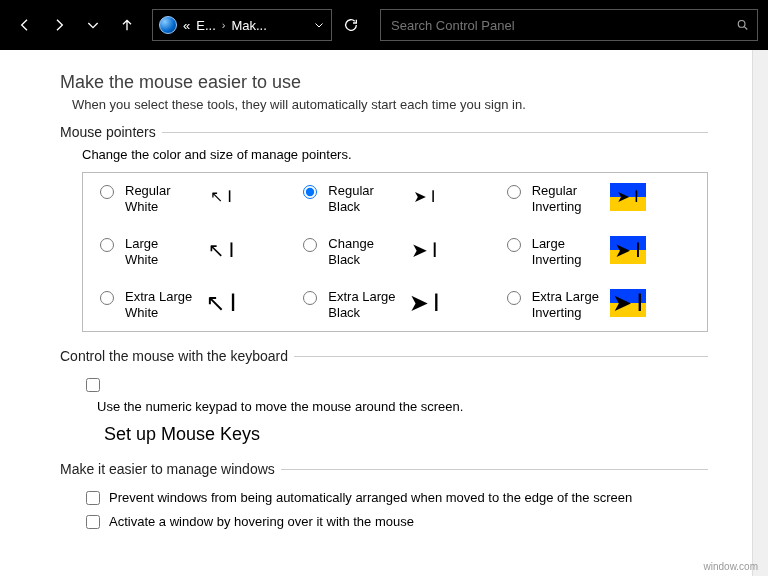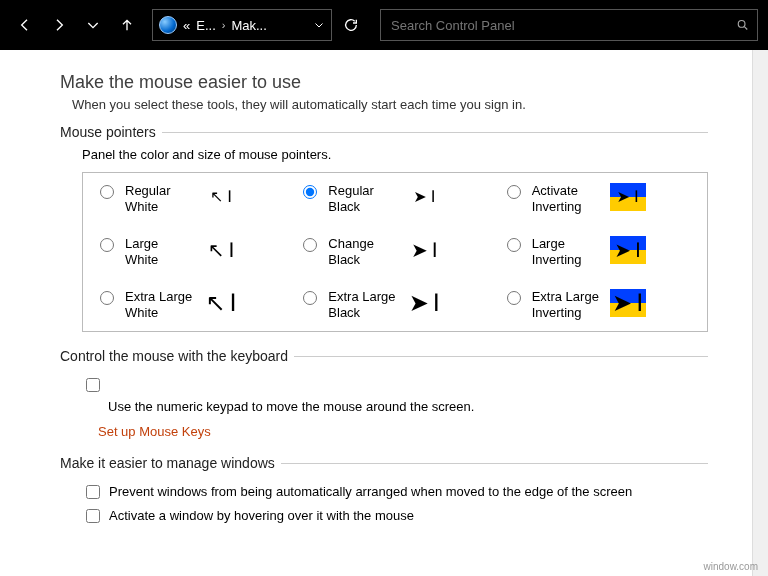--- a/index.html
+++ b/index.html
@@ -26,22 +26,22 @@
   .pointer-label { font-size: 13px; width: 70px; line-height: 1.2; }
   .preview { width: 36px; height: 28px; display: flex; align-items: center; justify-content: center; gap: 4px; }
   .preview.inv { background: linear-gradient(to bottom, #0040ff 50%, #ffcc00 50%); }
   .cursor-arrow { font-size: 16px; line-height: 1; }
   .cursor-ibeam { font-size: 16px; line-height: 1; font-family: serif; }
   .white-c { color: #000; text-shadow: 0 0 1px #fff; }
   .black-c { color: #000; }
   .inv-c .cursor-arrow, .inv-c .cursor-ibeam { color: #000; }
   .check-row { display: flex; align-items: center; gap: 6px; margin: 4px 0; }
   .check-row input { width: 14px; height: 14px; }
-  .indent-text { margin-left: 26px; font-size: 13px; margin-bottom: 10px; }
-  .link { color: #c2410c; margin-left: 16px; cursor: pointer; font-size: 13px; }
+  .indent-text { margin-left: 15px; font-size: 13px; margin-bottom: 10px; }
+  .link { color: #000000; margin-left: 22px; cursor: pointer; font-size: 18px; }
   .watermark { position: absolute; bottom: 4px; right: 10px; font-size: 10px; color: #999; }
   .scrollbar { position: absolute; right: 0; top: 50px; bottom: 0; width: 16px; background: #f0f0f0; border-left: 1px solid #ddd; }
 </style>
 </head>
 <body>
 
 <div class="navbar">
   <div class="nav-btn">
       <svg viewBox="0 0 24 24">
         <path d="M15 4 L7 12 L15 20"></path>
@@ -89,42 +89,42 @@
 
 <div class="scrollbar"></div>
 
 <div class="content">
   <h1 class="page-title">Make the mouse easier to use</h1>
   <p class="page-sub">When you select these tools, they will automatically start each time you sign in.</p>
 
   <div class="group">
     <span class="group-legend">Mouse pointers</span>
     <div class="group-body">
-      <div class="mp-desc">Panel the color and size of mouse pointers.</div>
+      <div class="mp-desc">Change the color and size of manage pointers.</div>
       <div class="pointer-grid">
 
         <label class="pointer-cell">
           <input type="radio" name="mp" class="radio" style="">
           <span class="pointer-label">Regular White</span>
           <span class="preview white-c">
               <span class="cursor-arrow">↖</span>
               <span class="cursor-ibeam">Ⅰ</span>
             </span>
         </label>
         <label class="pointer-cell">
           <input type="radio" name="mp" class="radio" checked="" style="">
           <span class="pointer-label">Regular Black</span>
           <span class="preview black-c">
               <span class="cursor-arrow">➤</span>
               <span class="cursor-ibeam">Ⅰ</span>
             </span>
         </label>
         <label class="pointer-cell">
           <input type="radio" name="mp" class="radio" style="">
-          <span class="pointer-label">Activate Inverting</span>
+          <span class="pointer-label">Regular Inverting</span>
           <span class="preview inv inv-c">
               <span class="cursor-arrow">➤</span>
               <span class="cursor-ibeam">Ⅰ</span>
             </span>
         </label>
 
         <label class="pointer-cell">
           <input type="radio" name="mp" class="radio" style="">
           <span class="pointer-label">Large White</span>
           <span class="preview white-c">

